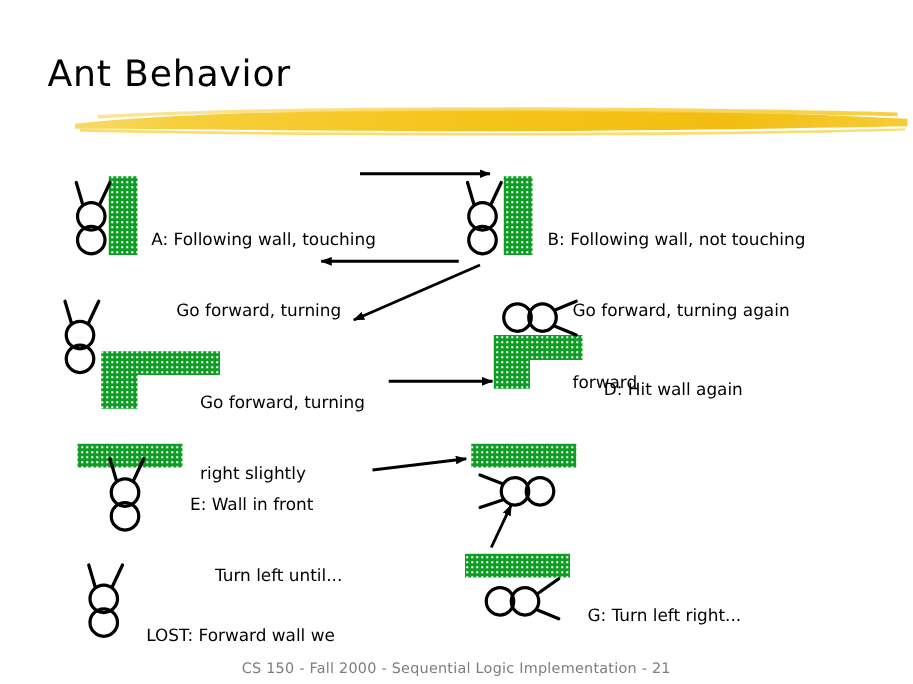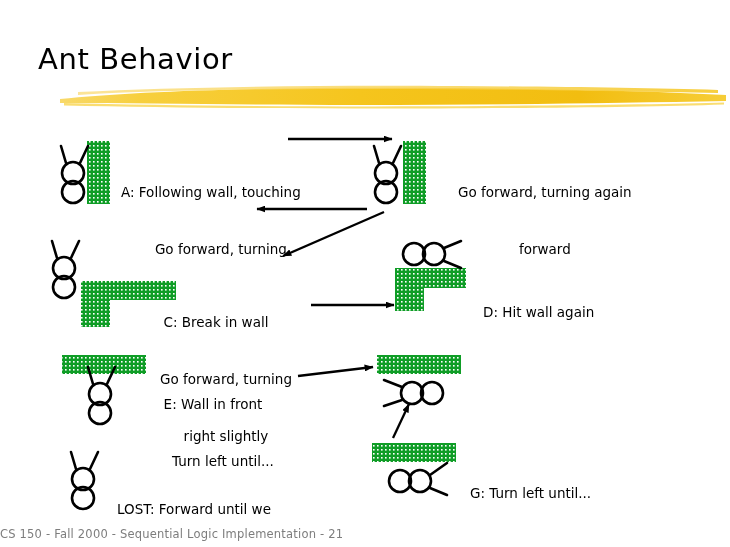--- a/index.html
+++ b/index.html
@@ -18,27 +18,27 @@
     color:#000;white-space:nowrap;
   }
   
   #title-rule{position:absolute;left:58px;top:84px;width:672px;height:26px;}
 
   
   .label{
     position:absolute;
     font-family:"DejaVu Sans", sans-serif;
     font-size:13.5px;line-height:19px;
-    color:#000;white-space:pre;text-align:center;
+    color:#000;white-space:pre;
   }
   .label .ind{display:block;}
 
   
   #footer{
-    position:absolute;left:0;right:0;top:527px;text-align:left;
+    position:absolute;left:0;right:0;top:527px;text-align:center;
     font-family:"DejaVu Sans", sans-serif;
     font-size:11.5px;color:#7d7d7d;letter-spacing:.2px;
   }
 
   
   #art{position:absolute;left:0;top:0;width:730px;height:547px;}
   .ant{fill:none;stroke:#000;stroke-width:2.6;stroke-linecap:round;}
 </style>
 </head>
 <body>
@@ -66,47 +66,47 @@
     <path d="M20,8 C120,3 250,1 400,2 C500,2.6 590,4 660,6 L660,9 C560,7 440,5 330,5 C200,5 100,6 20,11 Z" fill="url(#brushgrad2)"></path>
     <path d="M6,19 C120,22 280,23 430,22 C540,21.3 620,20 666,18.6 L666,20.4 C600,22.6 500,24 380,24.4 C240,24.8 110,23.6 6,21.4 Z" fill="#f9d758" opacity=".85"></path>
   </svg>
 
   <div class="label" style="left:121px;top:145px;">
     <span class="ind">A: Following wall, touching</span>
     <span class="ind" style="padding-left:20px">Go forward, turning</span>
   </div>
 
   <div class="label" style="left:438px;top:145px;">
+    <span class="ind">B: Following wall, not touching</span>
     <span class="ind" style="padding-left:20px">Go forward, turning again</span>
     <span class="ind" style="padding-left:20px">forward</span>
   </div>
 
   <div class="label" style="left:140px;top:275px;">
-    <span class="ind">C: Break in wall</span>
     <span class="ind" style="padding-left:20px">Go forward, turning</span>
     <span class="ind" style="padding-left:20px">right slightly</span>
   </div>
 
   <div class="label" style="left:483px;top:265px;">
     <span class="ind">D: Hit wall again</span>
   </div>
 
   <div class="label" style="left:152px;top:357px;">
     <span class="ind">E: Wall in front</span>
     <span class="ind" style="padding-left:20px">Turn left until...</span>
   </div>
 
 
   <div class="label" style="left:117px;top:462px;">
-    <span class="ind">LOST: Forward until we</span>
+    <span class="ind">LOST: Forward wall we</span>
     
   </div>
 
   <div class="label" style="left:470px;top:446px;">
-    <span class="ind">G: Turn left until...</span>
+    <span class="ind">G: Turn left right...</span>
   </div>
 
   <div id="footer">CS 150 - Fall  2000 - Sequential Logic Implementation - 21</div>
 
   <svg id="art" viewBox="0 0 730 547">
     <defs>
       <pattern id="wallpat" width="4" height="4" patternUnits="userSpaceOnUse">
         <rect width="4" height="4" fill="#0f9d26"></rect>
         <rect x="1" y="1" width="1.6" height="1.6" fill="#ffffff"></rect>
       </pattern>

